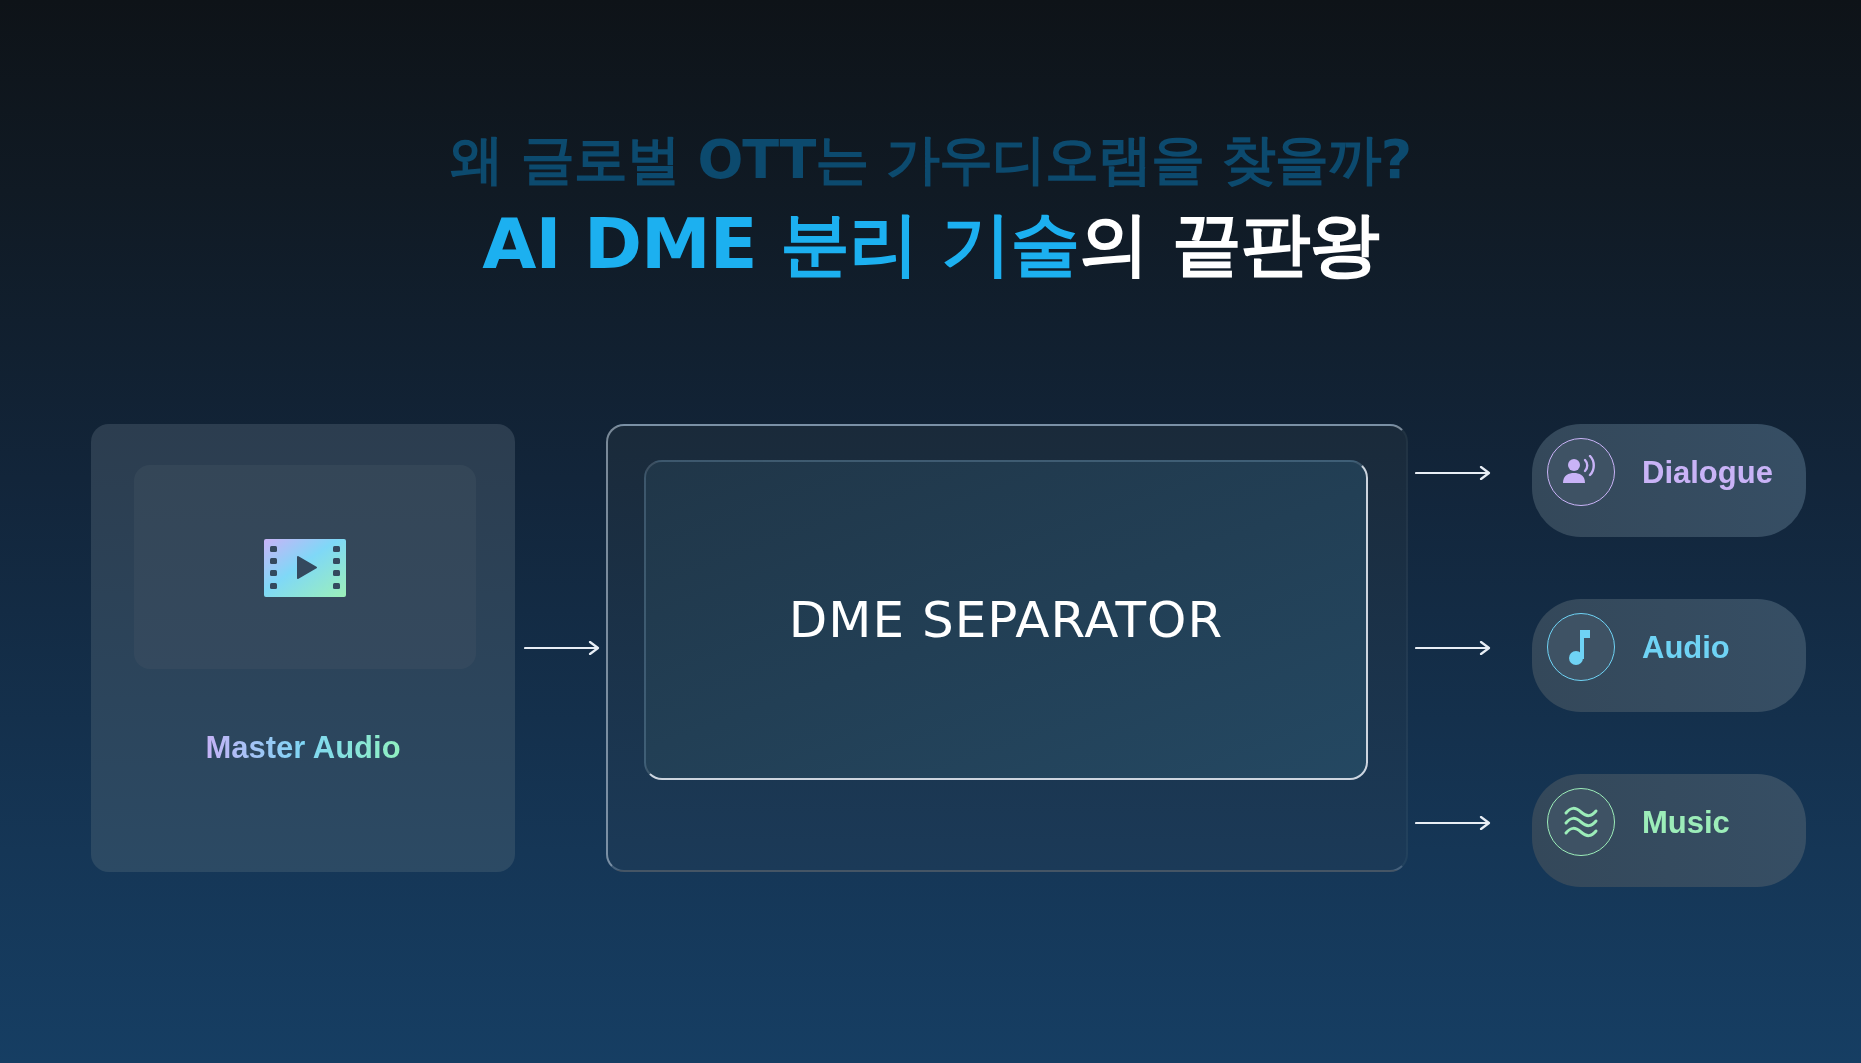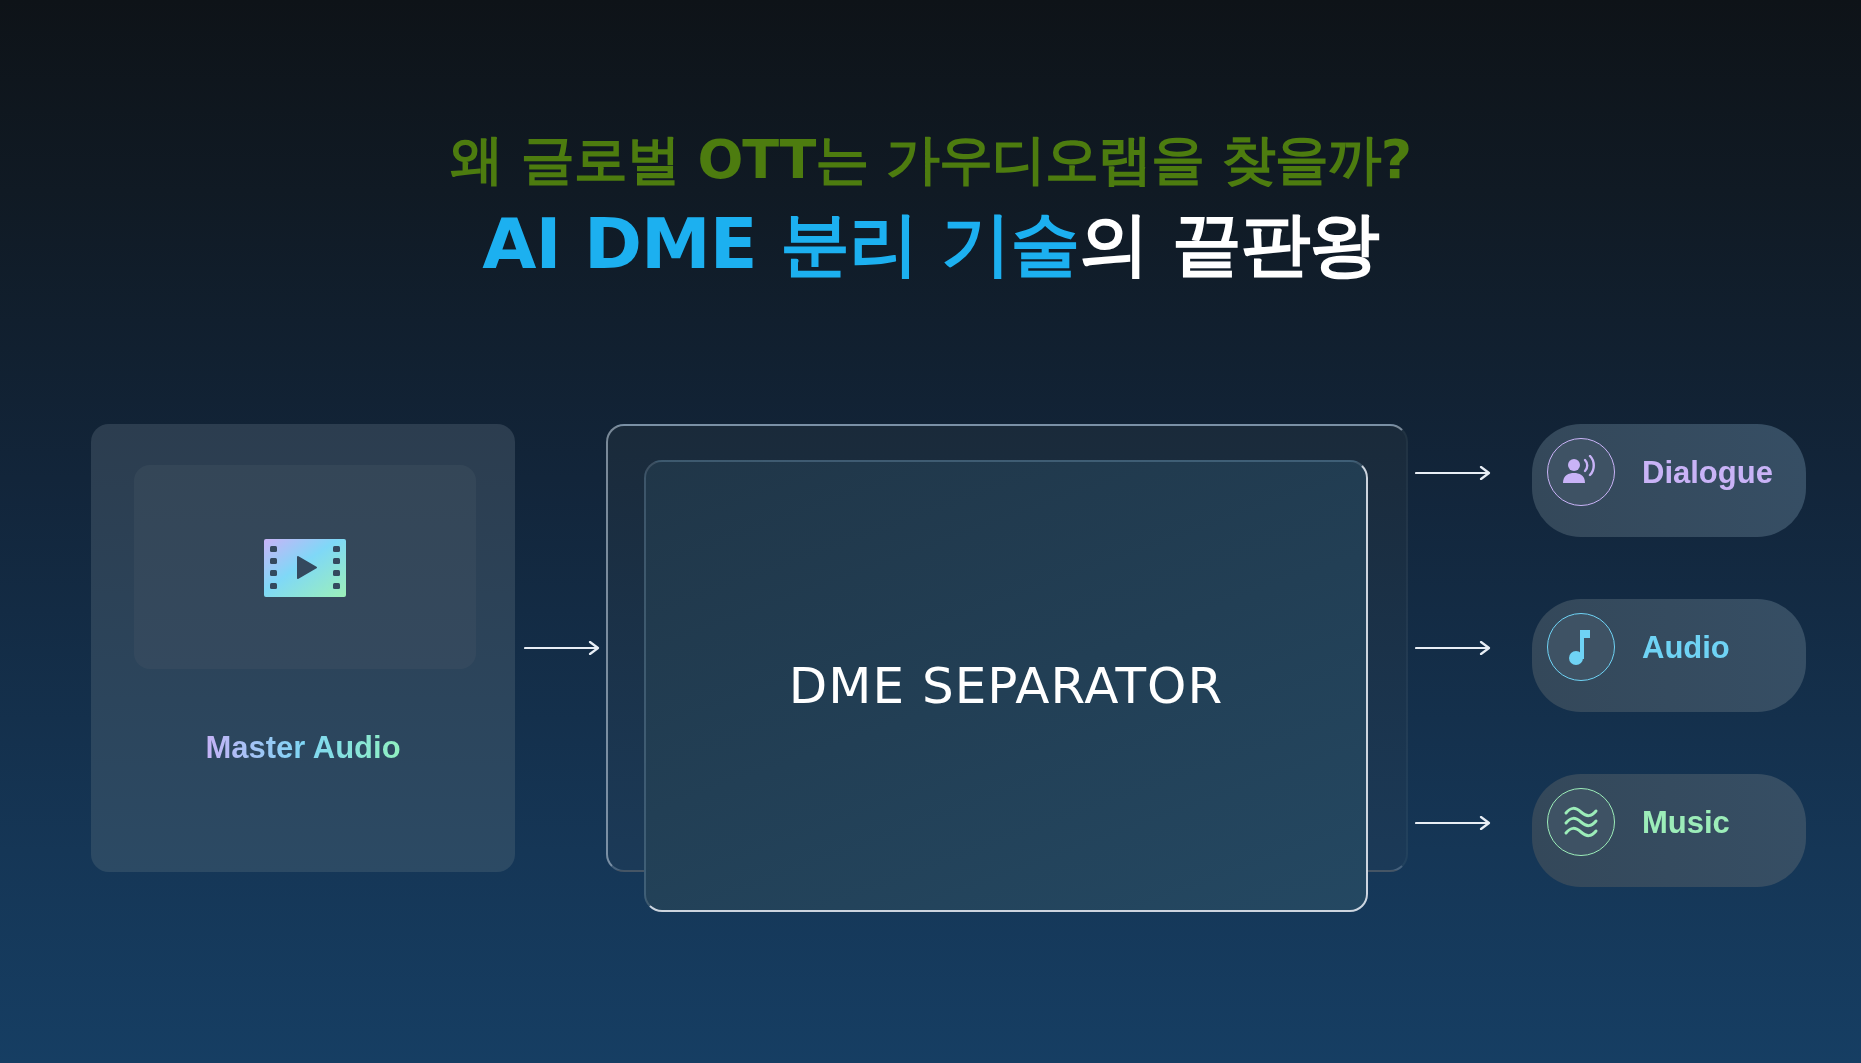--- a/index.html
+++ b/index.html
@@ -10,21 +10,21 @@
       font-family: "Liberation Sans", "DejaVu Sans", sans-serif;
       color: #ffffff;
     }
     .headline {
       position: absolute; left: 0; right: 0; top: 118px;
       text-align: center;
       font-family: "DejaVu Sans", sans-serif;
       font-weight: bold;
       letter-spacing: -1px;
     }
-    .headline .line1 { font-size: 54px; line-height: 84px; color: #4d7c0f; }
+    .headline .line1 { font-size: 54px; line-height: 84px; color: #0c4a6e; }
     .headline .line2 { font-size: 70px; line-height: 84px; color: #ffffff; }
     .headline .accent { color: #1cb0f0; }
 
     
     .input-card {
       position: absolute; left: 91px; top: 424px; width: 424px; height: 448px;
       border-radius: 18px;
       background: linear-gradient(180deg, #2c3d4f 0%, #2c4a64 100%);
     }
     .input-card .preview {
@@ -52,21 +52,21 @@
     
     .separator-outer {
       position: absolute; left: 606px; top: 424px; width: 802px; height: 448px;
       border-radius: 18px;
       background: linear-gradient(180deg, #1a2a3a 0%, #1b3a58 100%);
       border: 2px solid rgba(200, 215, 230, 0.55);
       border-right-color: rgba(200,215,230,0.05);
       border-bottom-color: rgba(200,215,230,0.25);
     }
     .separator-inner {
-      position: absolute; left: 36px; top: 34px; width: 724px; height: 452px;
+      position: absolute; left: 36px; top: 34px; width: 724px; height: 320px;
       border-radius: 18px;
       background: linear-gradient(160deg, #203648 0%, #244862 100%);
       border: 2px solid rgba(220, 230, 240, 0.15);
       border-right-color: rgba(235,240,248,0.85);
       border-bottom-color: rgba(235,240,248,0.85);
       display: flex; align-items: center; justify-content: center;
     }
     .separator-label {
       font-family: "DejaVu Sans", sans-serif;
       font-size: 50px; letter-spacing: 1px; color: #ffffff; font-weight: normal;

